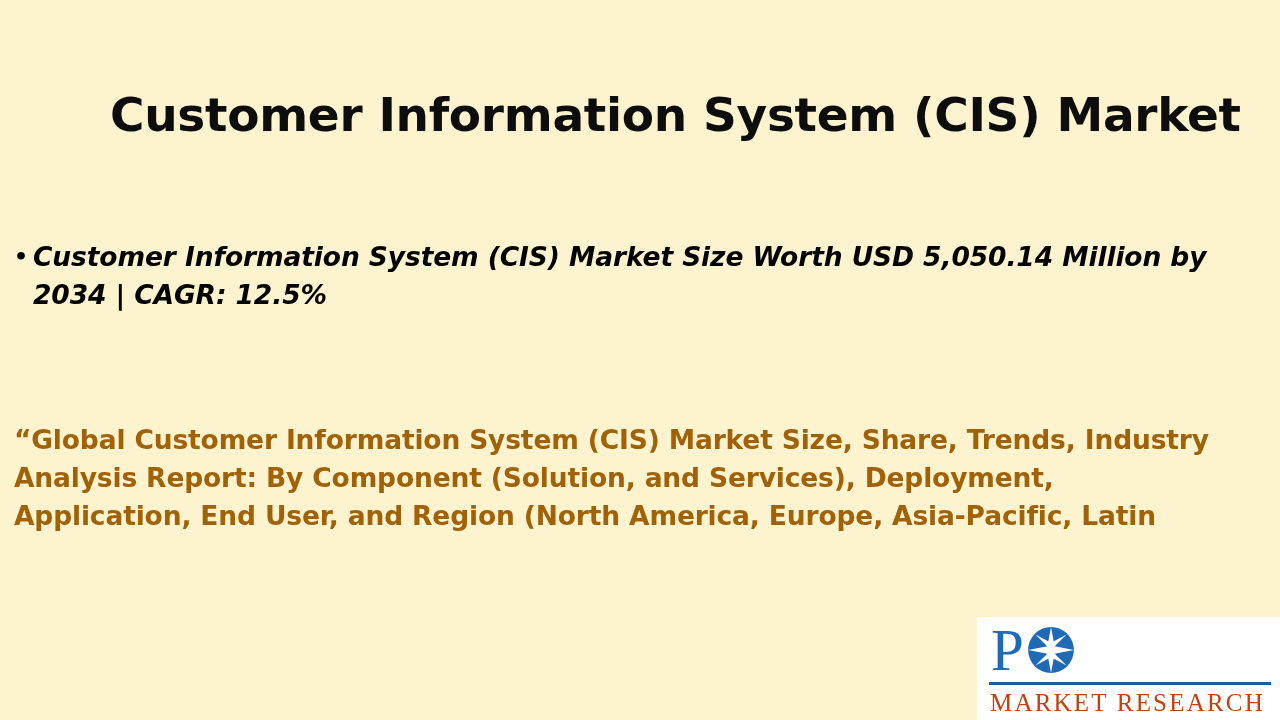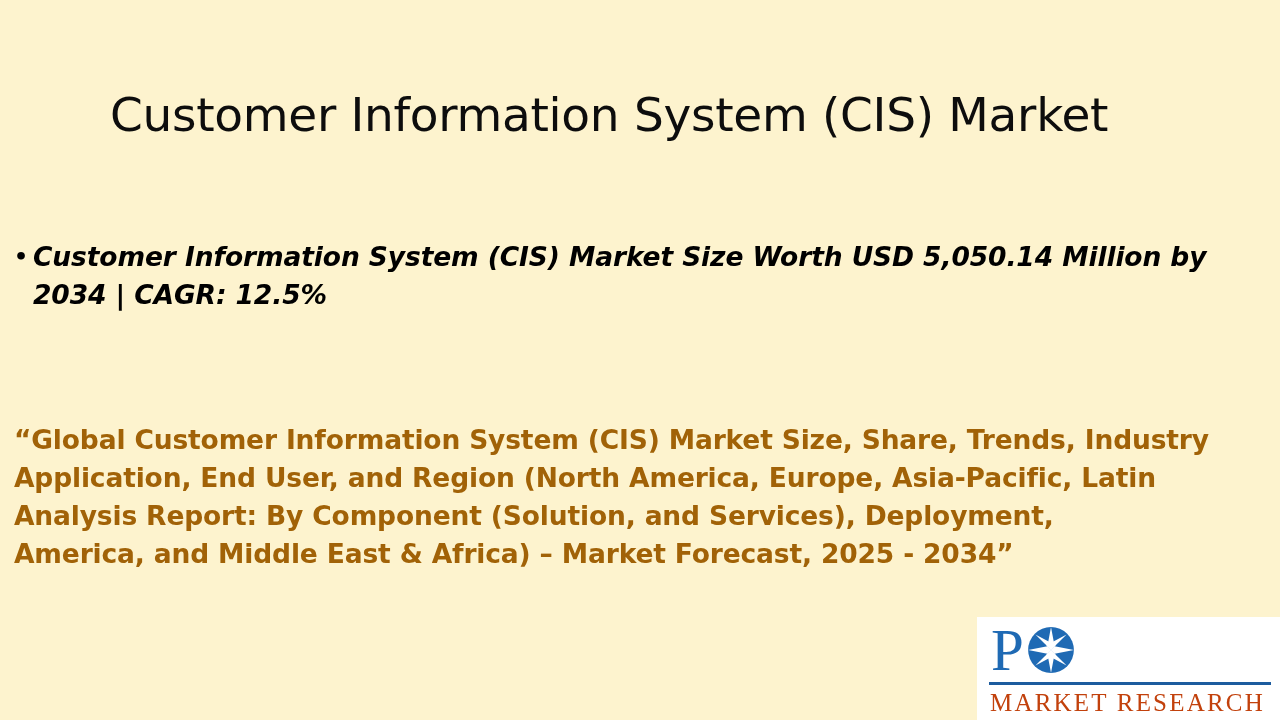--- a/index.html
+++ b/index.html
@@ -20,21 +20,21 @@
     overflow: hidden;
   }
 
   
   #slide-title {
     position: absolute;
     left: 110px;
     top: 86px;
     width: 1060px;
     font-family: "DejaVu Sans", sans-serif;
-    font-weight: 400;
+    font-weight: 700;
     font-size: 47px;
     line-height: 58px;
     color: #0d0d0d;
     letter-spacing: -0.3px;
     white-space: nowrap;
   }
 
   
   #bullet-block {
     position: absolute;
@@ -149,23 +149,22 @@
 
   <div id="bullet-block">
     <div class="bullet-row">
       <span class="bullet-dot">•</span>
       <span class="bullet-text">Customer Information System (CIS) Market Size Worth USD 5,050.14 Million by 2034 | CAGR: 12.5%</span>
     </div>
   </div>
 
   <div id="quote-block">
     <span class="qline">“Global Customer Information System (CIS) Market Size, Share, Trends, Industry</span>
+    <span class="qline">Analysis Report: By Component (Solution, and Services), Deployment,</span>
     <span class="qline">Application, End User, and Region (North America, Europe, Asia-Pacific, Latin</span>
-    <span class="qline">Analysis Report: By Component (Solution, and Services), Deployment,</span>
-    <span class="qline">America, and Middle East &amp; Africa) – Market Forecast, 2025 - 2034”</span>
   </div>
 
   <div id="polaris-logo">
 
     <div id="logo-wordmark">
       <span class="wm-letter">P</span>
 
       <span id="logo-star-badge">
         <svg width="52" height="52" viewBox="0 0 100 100" aria-hidden="true">
           <circle cx="50" cy="50" r="44" fill="#1F6AB4"></circle>

